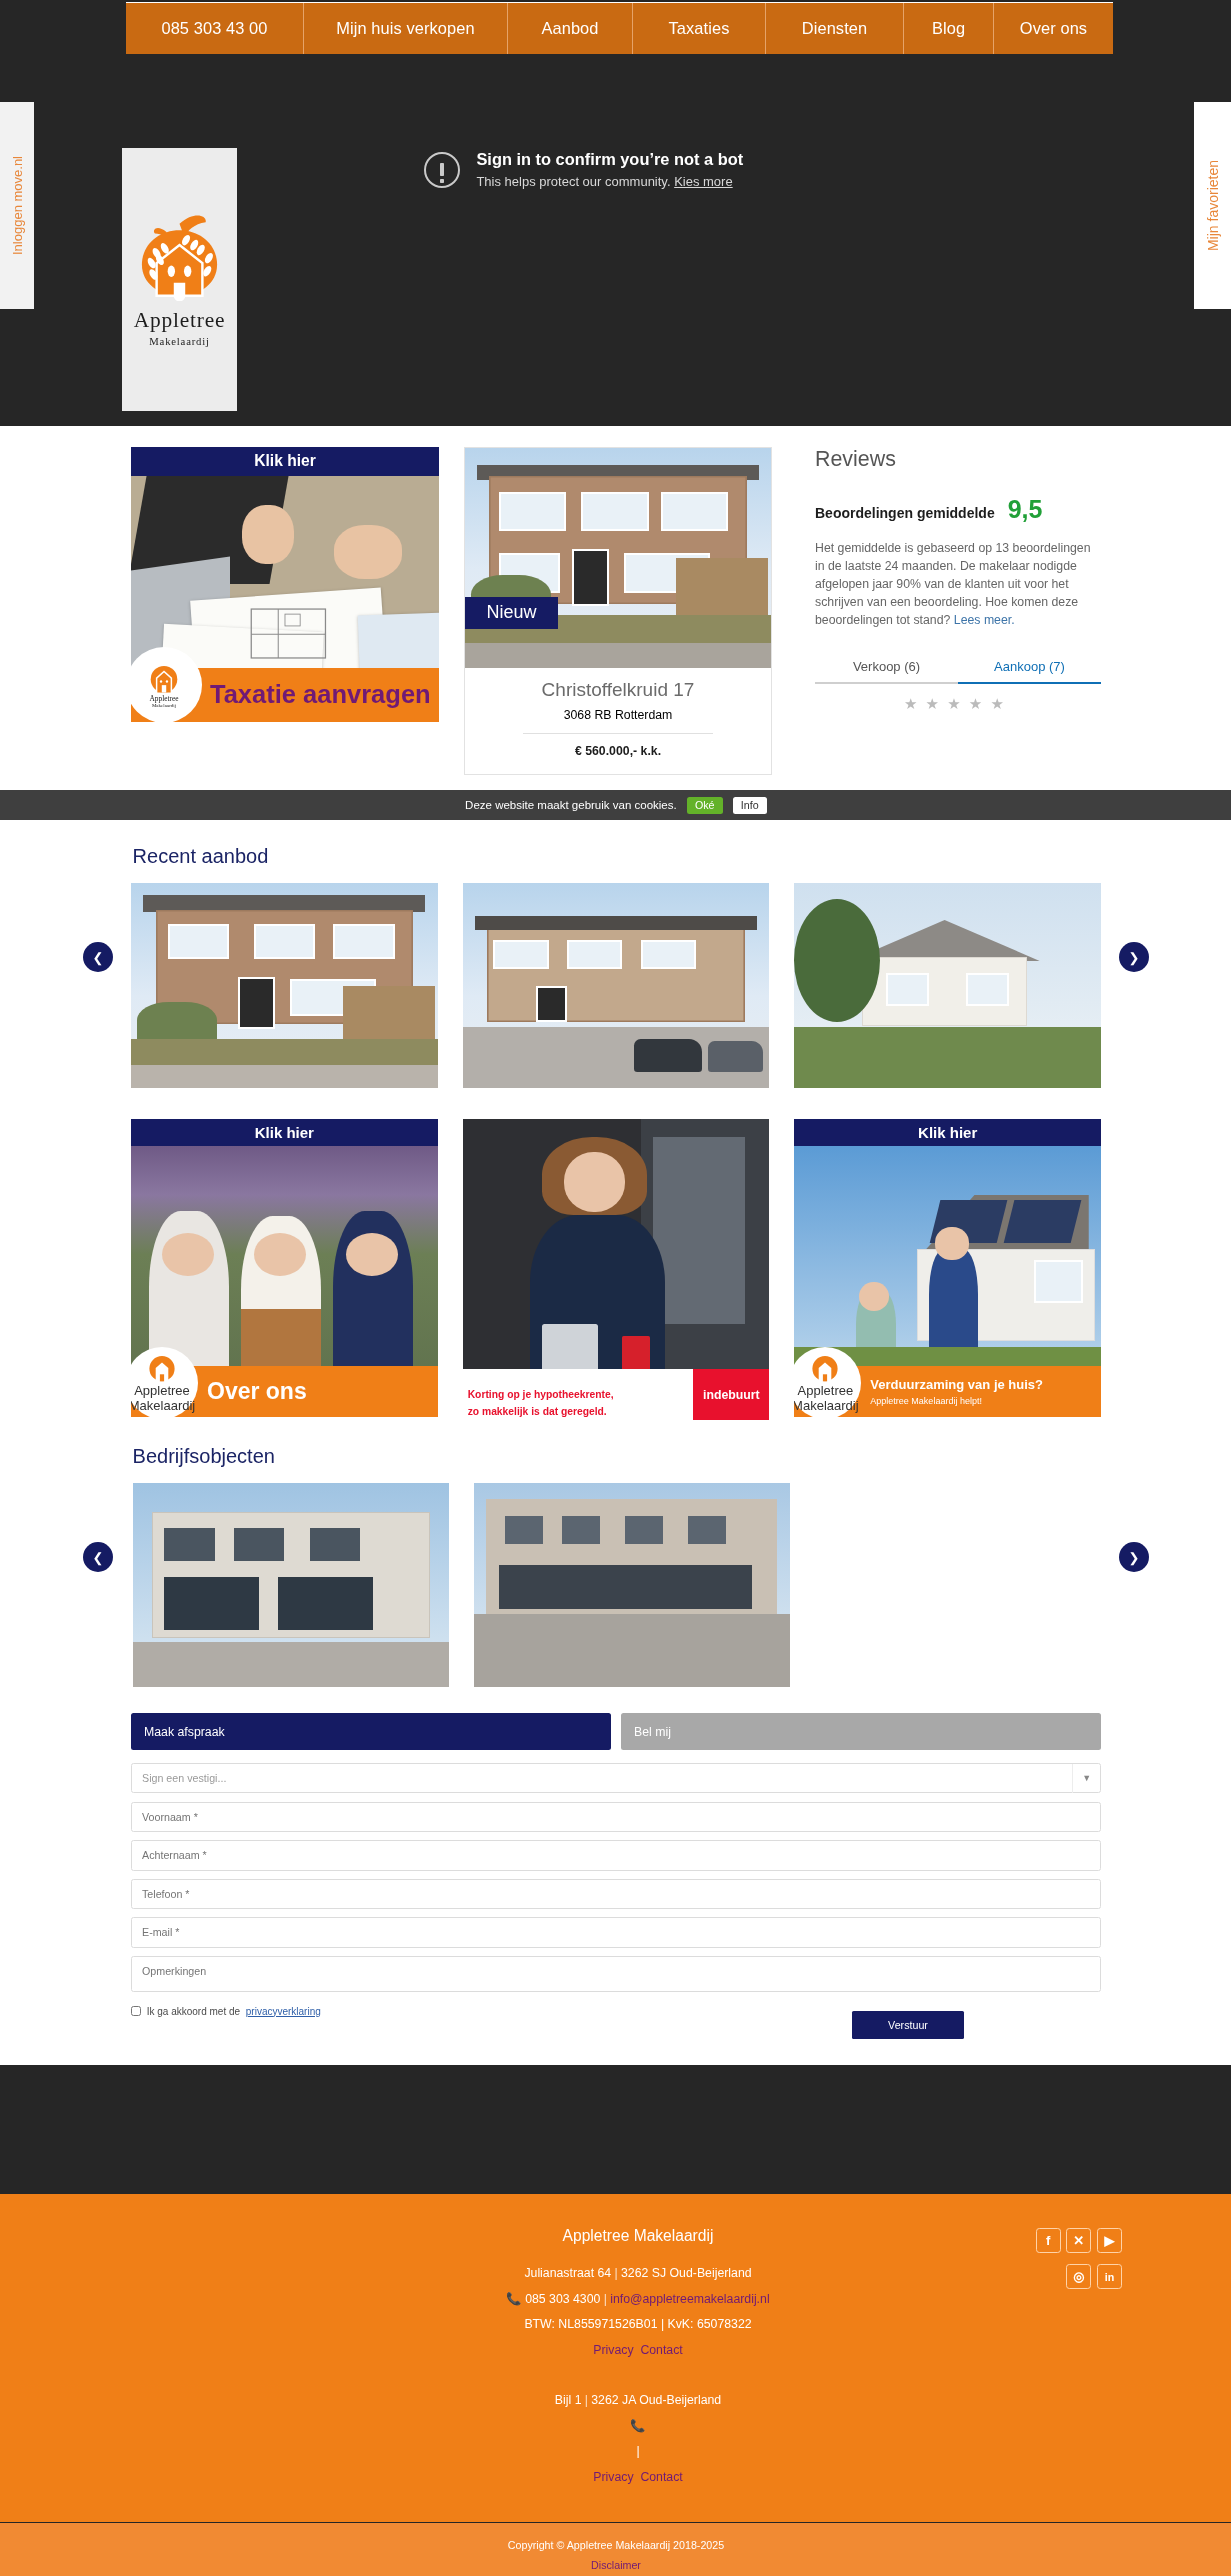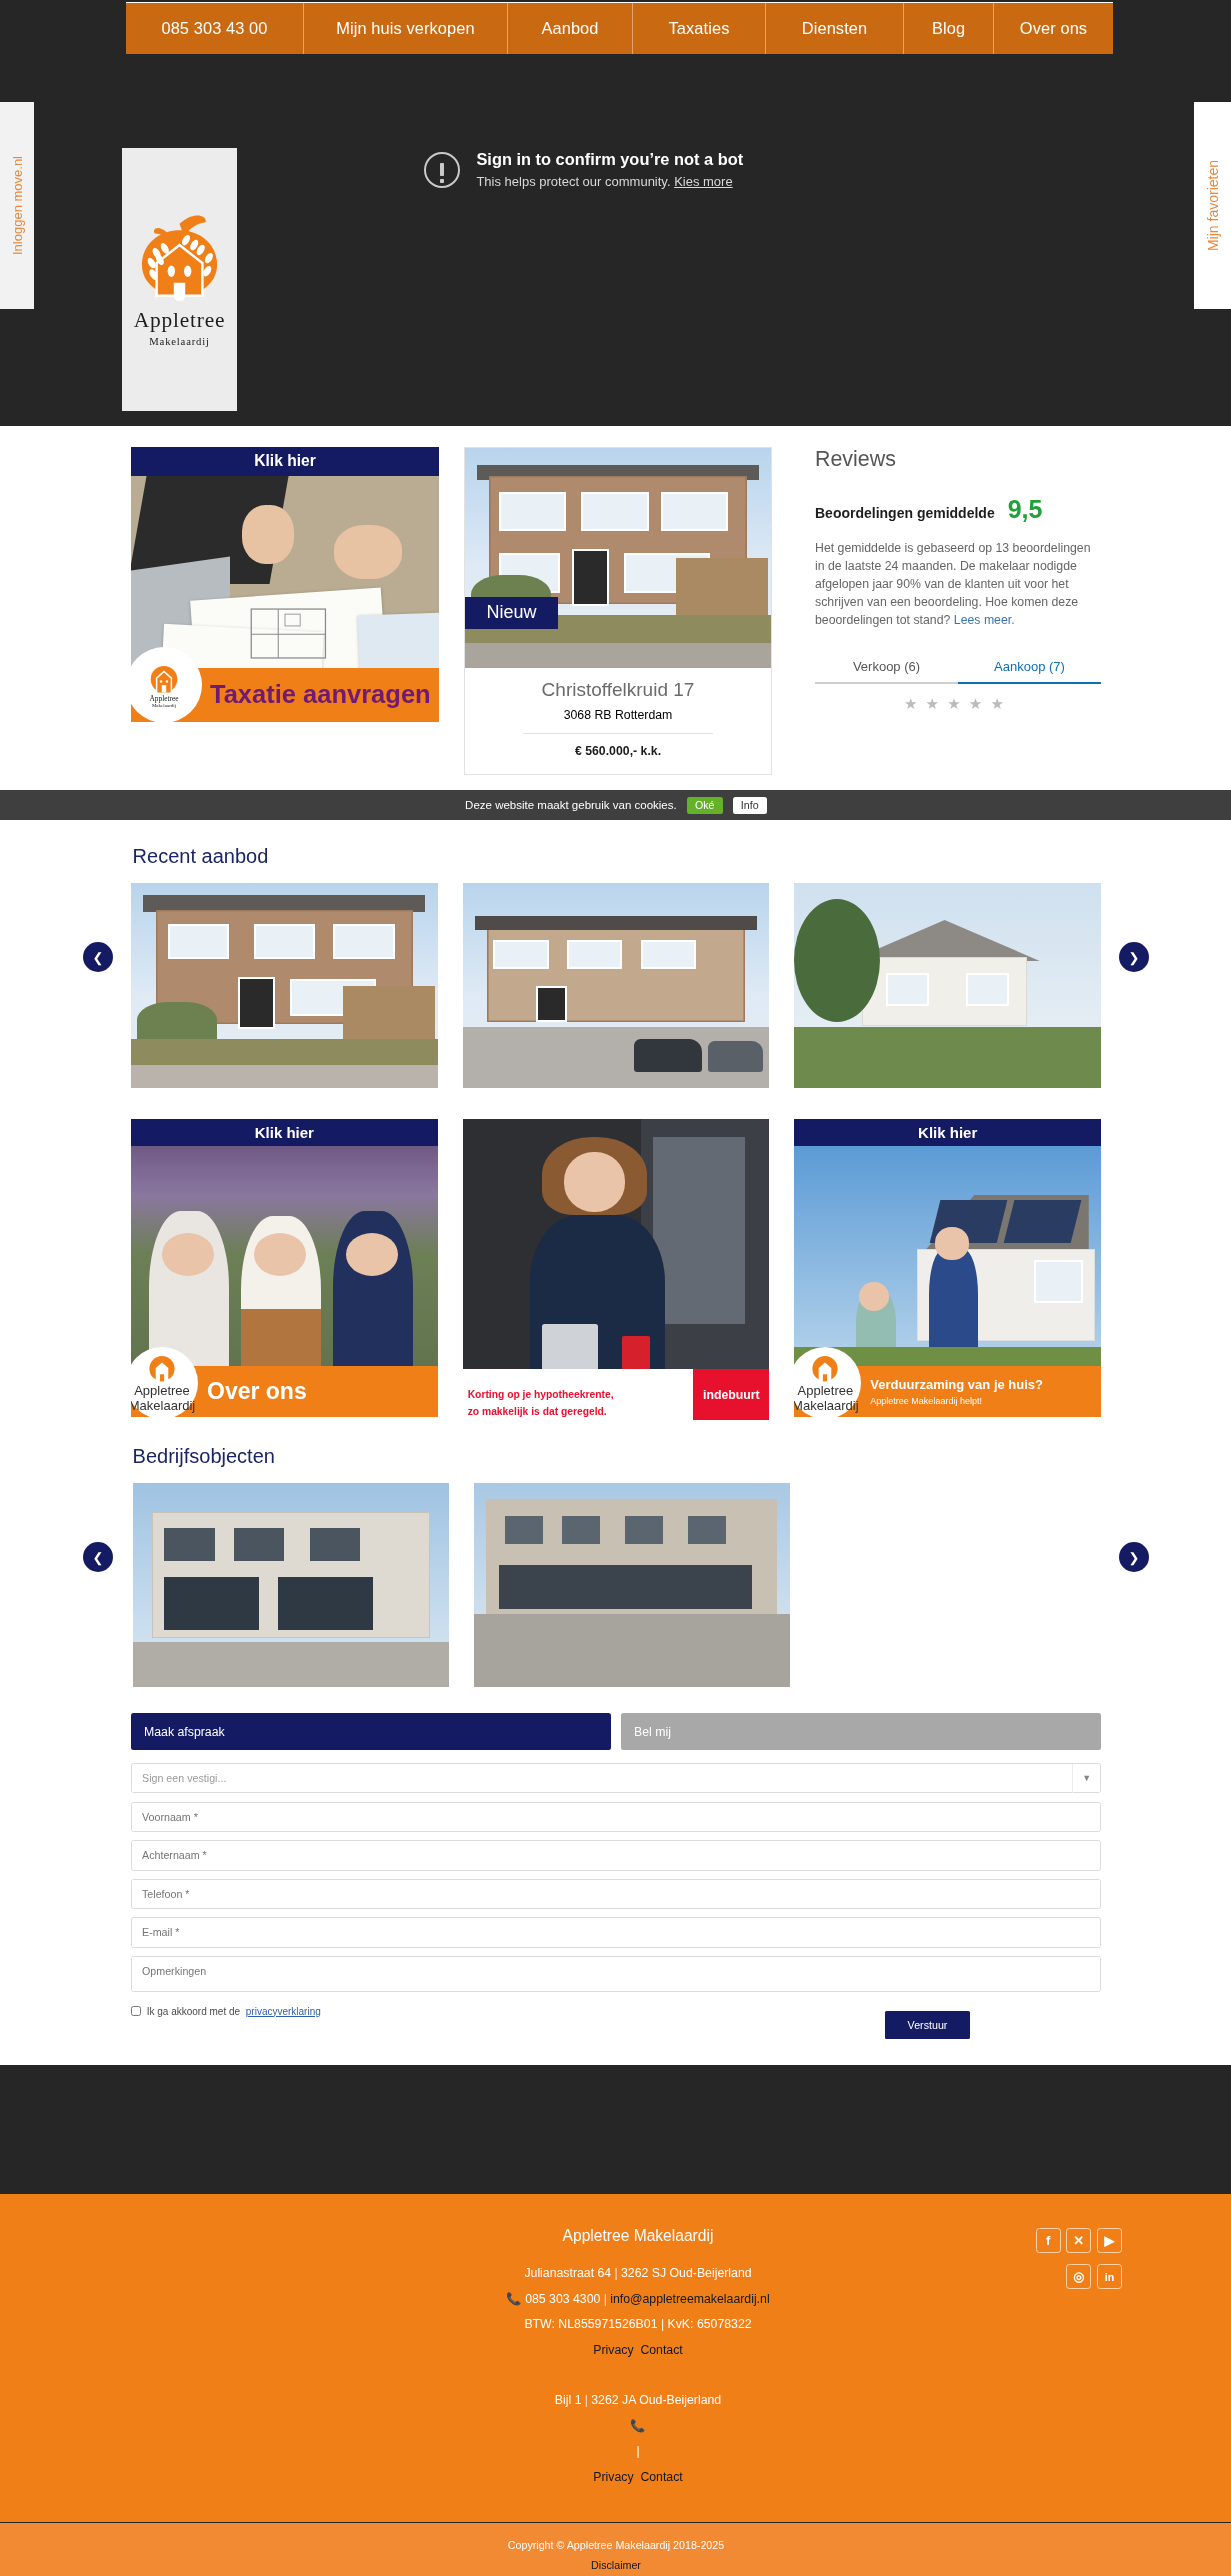--- a/index.html
+++ b/index.html
@@ -151,30 +151,30 @@
   .tab-grey { flex:1; background:#a8a8a8; color:#fff; font-size: 12.3px; padding: 11.5px 13px; border-radius:2.5px; cursor:pointer; }
   .fld { width: 100%; border:0.8px solid #dcdcdc; border-radius:2.5px; padding: 8.2px 10px; font-size: 10.7px;
      color:#9a9a9a; margin-top: 8.2px; background:#fff; font-family:"Liberation Sans",sans-serif; }
   .selwrap { position:relative; margin-top: 13px; }
   .selwrap .chev { position:absolute; right: 0.8px; top:0.8px; bottom:0.8px; width: 28px; border-left:0.8px solid #ededed;
      display:flex; align-items:center; justify-content:center; color:#888; font-size:9px; }
   .ta { height: 36px; resize:none; }
   .agree { display:flex; align-items:center; gap:5.7px; margin-top: 10.7px; font-size: 10px; color:#4a4a4a; }
   .agree input { width:10px; height:10px; }
   .agree a { color:#2f5fa8; }
-  .submit { position:absolute; right: 131px; width: 85px; background:#151b63; color:#fff; border:none;
+  .submit { position:absolute; right: 137px; width: 112px; background:#151b63; color:#fff; border:none;
      font-size: 10.7px; padding: 8.2px 0; border-radius:1.6px; cursor:pointer; font-family:"Liberation Sans",sans-serif; }
 
   
   .footer { position:absolute; left:0; top: 2194px; width: 1232px; height: 328px; background:#f07f17; }
   .f-center { text-align:center; padding-top: 33px; color:#fff;padding-left:44px; }
   .f-name { font-size: 15.6px; margin-bottom: 21.4px; }
   .f-line { font-size: 12.3px; margin-bottom: 11.5px; }
   .f-line .sep { opacity:.75; padding: 0 3.3px; }
-  .f-link { color:#0f172a; text-decoration:none; }
+  .f-link { color:#701a75; text-decoration:none; }
   .socials { position:absolute; right: 110px; top: 34px; width: 108px; display:flex; flex-wrap:wrap; gap: 5.7px; justify-content:flex-end;}
   .soc { width: 25px; height:25px; border:0.8px solid #ffd3a8; border-radius:3.3px; color:#fff;
      display:flex; align-items:center; justify-content:center; font-size:13px; font-weight:bold; cursor:pointer; }
   .copyright { position:absolute; left:0; top: 2523px; width:1232px; height:53px; background:#f18a33;
      text-align:center; color:#fff; font-size: 10.7px; padding-top: 11.5px; line-height: 1.9; }
 
   
   .ph { width:100%; height:100%; position:relative; background:#cfd8dc; }
   .sky { position:absolute; inset:0; background:linear-gradient(#b8d4ec 0%, #dfeaf5 55%, #e9eef2 100%); }
   .house-brick { position:absolute; left:8%; top:16%; width:84%; height:62%; background:#b08a6d;

